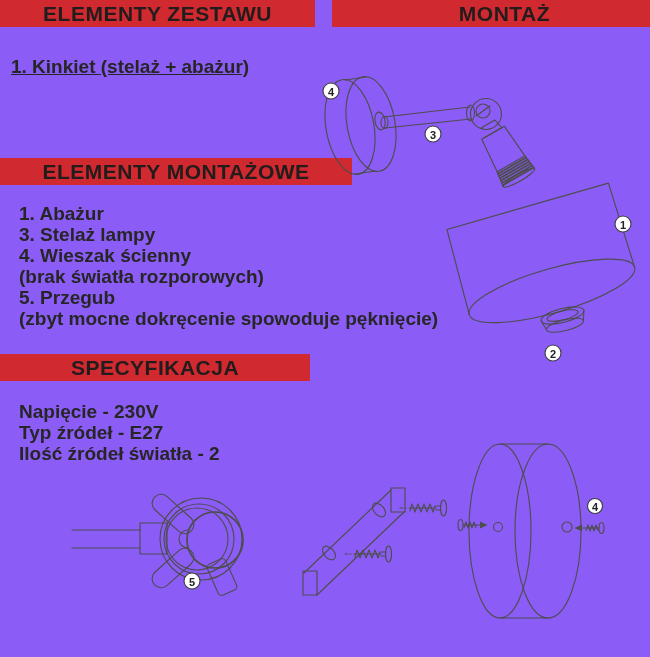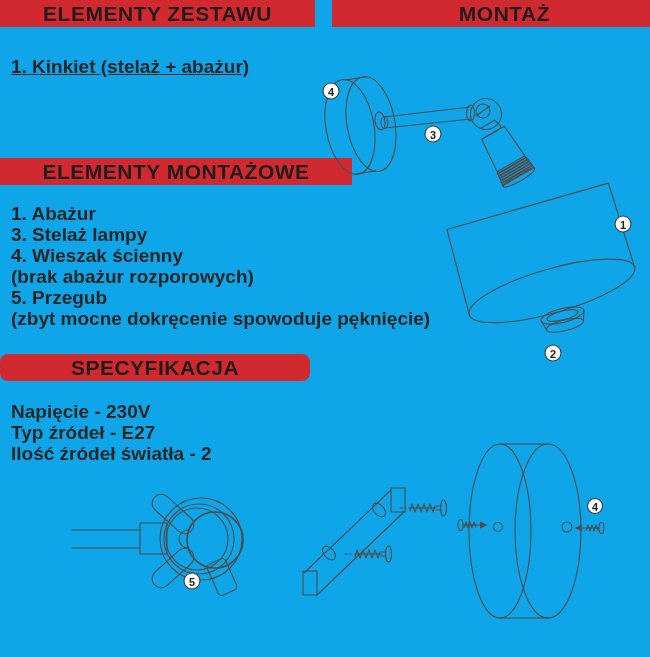--- a/index.html
+++ b/index.html
@@ -1,33 +1,33 @@
 <!DOCTYPE html>
 <html><head>
 <meta charset="utf-8">
 <style>
   html,body{margin:0;padding:0;background:#ffffff;}
   .canvas{
-    position:relative;width:650px;height:657px;background:#0ea5e9;overflow:hidden;
+    position:relative;width:650px;height:657px;background:#8b5cf6;overflow:hidden;
     font-family:"Liberation Sans","DejaVu Sans",sans-serif;color:#262626;
   }
   .banner{
     position:absolute;height:27px;background:#d02a30;color:#231c1c;
     display:flex;align-items:center;justify-content:center;
     font-size:21px;font-weight:700;letter-spacing:.5px;white-space:nowrap;
   }
   .b1{left:0;top:3;width:315px;}
   .b2{left:332px;top:3;width:345px;}
   .b3{left:0;top:158px;width:352px;}
-  .b4{left:0;top:354px;width:310px;border-radius:8px;}
+  .b4{left:0;top:354px;width:310px;}
   .textline{
     position:absolute;font-size:19px;font-weight:600;white-space:nowrap;color:#262626;text-decoration:underline;
   }
   .list{position:absolute;}
-  .list div{font-size:19px;font-weight:600;line-height:21px;white-space:nowrap;color:#262626;}
+  .list div{font-size:19px;font-weight:600;line-height:21px;white-space:nowrap;color:#262626;margin-left:8px;}
   svg{position:absolute;overflow:visible;}
   .lines{stroke:#4d4d4d;fill:none;stroke-width:1.1;stroke-linejoin:round;stroke-linecap:round;}
   .lbl circle{fill:#ffffff;stroke:#3c3c3c;stroke-width:1.1;}
   .lbl text{
     fill:#222;font-size:11px;font-weight:600;text-anchor:middle;dominant-baseline:central;
     font-family:"Liberation Sans","DejaVu Sans",sans-serif;
   }
 </style>
 </head>
 <body>
@@ -38,21 +38,21 @@
   <div class="banner b2">MONTAŻ</div>
   <div class="banner b3">ELEMENTY MONTAŻOWE</div>
   <div class="banner b4">SPECYFIKACJA</div>
 
   <div class="textline" style="left:11px;top:56px;">1. Kinkiet (stelaż + abażur)</div>
 
   <div class="list" style="left:11px;top:203px;">
     <div>1. Abażur</div>
     <div>3. Stelaż lampy</div>
     <div>4. Wieszak ścienny</div>
-    <div>(brak abażur rozporowych)</div>
+    <div>(brak światła rozporowych)</div>
     <div>5. Przegub</div>
     <div>(zbyt mocne dokręcenie spowoduje pęknięcie)</div>
   </div>
 
   <div class="list" style="left:11px;top:401px;">
     <div>Napięcie - 230V</div>
     <div>Typ źródeł - E27</div>
     <div>Ilość źródeł światła - 2</div>
   </div>
 

